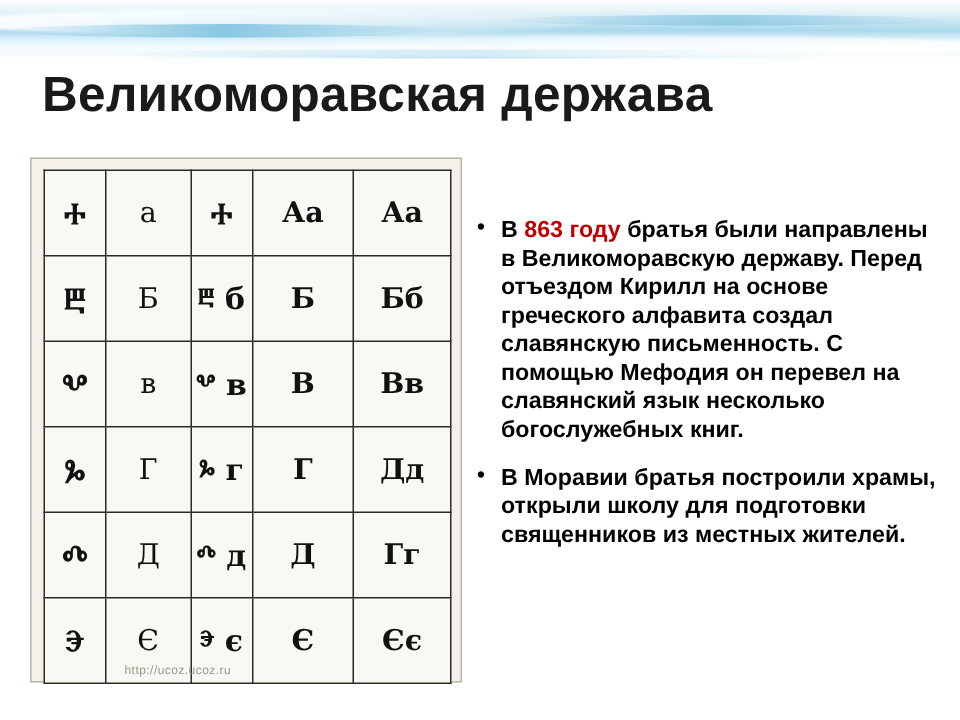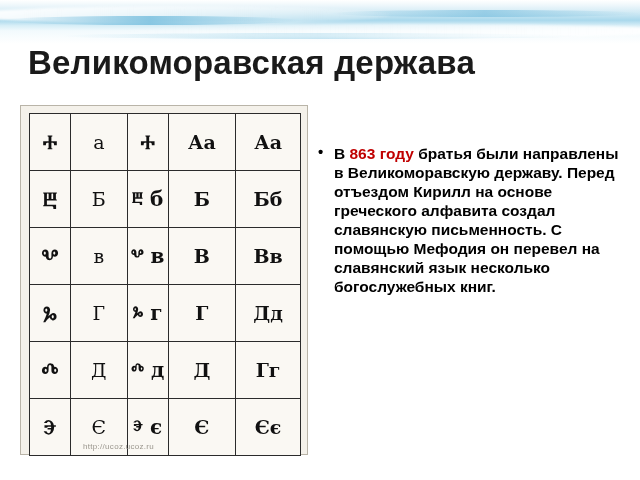--- a/index.html
+++ b/index.html
@@ -237,15 +237,18 @@
         </tr>
       </tbody>
     </table>
     <div class="watermark">http://ucoz.ucoz.ru</div>
   </div>
 
   <div class="content-block">
     <div class="bullet-item">
       <span>В </span><span class="accent">863 году</span><span> братья были направлены в Великоморавскую державу. Перед отъездом Кирилл на основе греческого алфавита создал славянскую письменность. С помощью Мефодия он перевел на славянский язык несколько богослужебных книг.</span>
     </div>
+    <div class="bullet-item">
+      <span>В Моравии братья построили храмы, открыли школу для подготовки священников из местных жителей.</span>
+    </div>
   </div>
 
 </div>
 
 </body></html>

